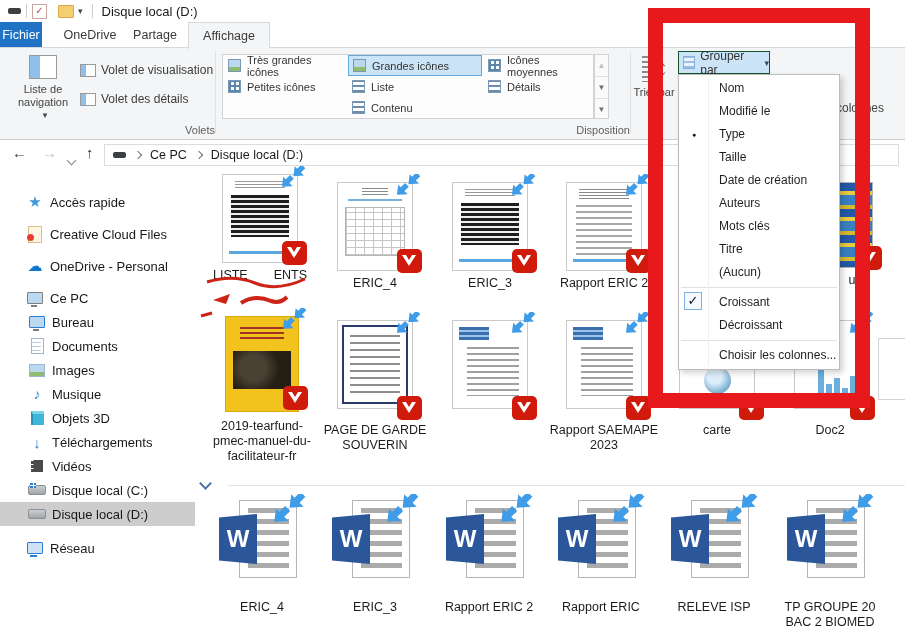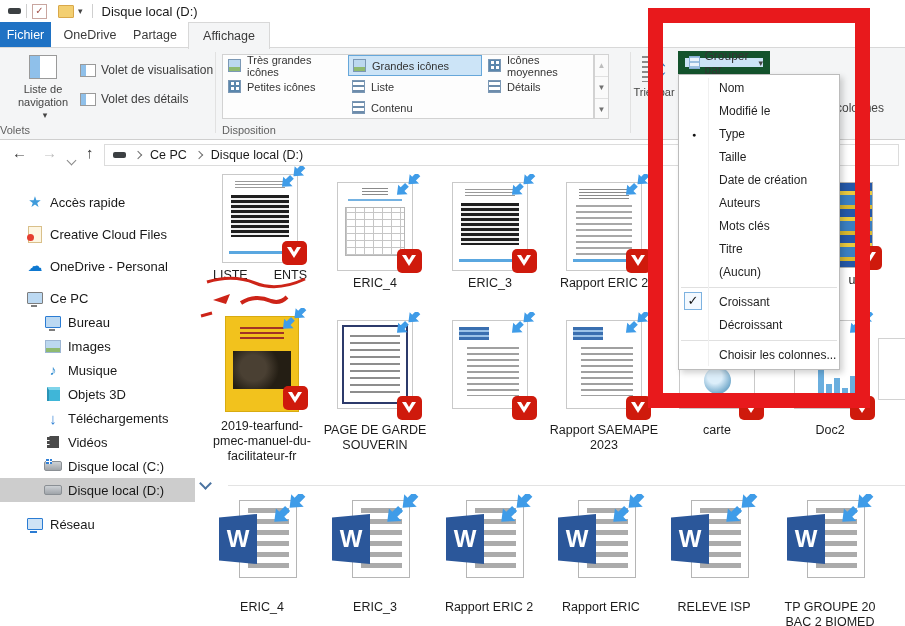--- a/index.html
+++ b/index.html
@@ -17,39 +17,39 @@
   #win-title{font-size:13px;color:#1a1a1a;margin-left:4px;}
 
   
   #tabrow{position:absolute;left:0;top:22px;width:905px;height:25px;background:#fff;z-index:3;}
   .tab{position:absolute;top:0;height:25px;display:flex;align-items:center;justify-content:center;font-size:12.5px;color:#3a3a3a;}
   .tab-file{left:0;width:57px;background:#1f72c4;color:#fff;}
   .tab-active{background:#f4f5f6;border:1px solid #d8d8d8;border-bottom:none;height:26px;z-index:4;}
 
   
   #ribbon{position:absolute;left:0;top:47px;width:905px;height:93px;background:#f4f5f6;border-top:1px solid #d8d8d8;border-bottom:1px solid #cfcfcf;box-sizing:border-box;}
-  .grp-label{position:absolute;top:76px;height:14px;font-size:11px;color:#5f5f5f;text-align:left;}
+  .grp-label{position:absolute;top:76px;height:14px;font-size:11px;color:#5f5f5f;text-align:right;}
   .vsep{position:absolute;top:4px;bottom:6px;width:1px;background:#e1e1e1;}
   .bigbtn{position:absolute;display:flex;flex-direction:column;align-items:center;font-size:11px;color:#444;text-align:center;line-height:13px;}
   .vnav-icon{width:26px;height:22px;border:1px solid #9a9a9a;background:linear-gradient(90deg,#8fc0ea 0 10px,#fff 10px);margin-bottom:4px;}
   .smallbtn{position:absolute;display:flex;align-items:center;font-size:12px;color:#3d3d3d;height:16px;}
   .vpane-icon{width:14px;height:11px;border:1px solid #9a9a9a;background:linear-gradient(90deg,#8fc0ea 0 5px,#fff 5px);margin-right:5px;}
   #gallery{position:absolute;left:222px;top:6px;width:372px;height:65px;background:#fdfdfd;border:1px solid #d2d2d2;box-sizing:border-box;}
   .gcell{position:absolute;height:21px;display:flex;align-items:center;font-size:11px;color:#333;padding-left:4px;box-sizing:border-box;}
   .gcell.sel{background:#cce4f7;border:1px solid #66a7da;}
   .vicon{width:13px;height:13px;border:1px solid #7b98b5;box-sizing:border-box;background:linear-gradient(180deg,#bcd8ef 0 60%,#8fba70 60% 100%);margin-right:6px;flex:none;}
   .vicon.lines{background:#fff;background-image:repeating-linear-gradient(0deg,#6d8cab 0 2px,transparent 2px 5px);}
   .vicon.gridd{background:#fff;background-image:repeating-linear-gradient(0deg,#5b87ad 0 2px,transparent 2px 5px),repeating-linear-gradient(90deg,#5b87ad 0 2px,transparent 2px 5px);}
   #spinner{position:absolute;left:594px;top:6px;width:15px;height:65px;border:1px solid #d2d2d2;box-sizing:border-box;background:#fafafa;}
   .spin-cell{height:21px;border-bottom:1px solid #e0e0e0;text-align:center;font-size:8px;line-height:21px;color:#707070;}
   .spin-cell.dis{color:#bdbdbd;}
   .tricon{width:24px;height:30px;position:relative;margin-bottom:2px;}
   .tricon::before{content:'';position:absolute;left:0;top:2px;width:14px;height:26px;background:repeating-linear-gradient(180deg,#8a8a8a 0 2px,transparent 2px 5px);}
   .tricon .updown{position:absolute;right:-2px;top:0;font-size:22px;color:#2e75b5;line-height:28px;}
-  #grouper-btn{position:absolute;left:678px;top:3px;width:92px;height:23px;background:#cce4f7;border:7px solid #14532d;box-sizing:border-box;display:flex;align-items:center;font-size:12px;color:#333;}
+  #grouper-btn{position:absolute;left:678px;top:3px;width:92px;height:23px;background:#cce4f7;border:1px solid #14532d;box-sizing:border-box;display:flex;align-items:center;font-size:12px;color:#333;}
   .grp-icon{width:13px;height:13px;border:1px solid #8ab0d6;background:#eaf3fb;margin:0 5px 0 4px;box-sizing:border-box;background-image:repeating-linear-gradient(0deg,#9cc0e0 0 2px,transparent 2px 5px);}
   .caret{font-size:9px;color:#444;margin-left:4px;}
   #colonnes-frag{position:absolute;left:836px;top:53px;font-size:12px;color:#444;}
 
   
   #group-menu{position:absolute;left:678px;top:74px;width:160px;background:#fff;border:1px solid #bcbcbc;box-shadow:3px 3px 6px rgba(0,0,0,.18);z-index:40;padding:2px 0;}
   #group-menu::before{content:'';position:absolute;left:29px;top:3px;bottom:3px;width:1px;background:#f0f0f0;}
   .mitem{position:relative;height:23px;line-height:23px;padding-left:40px;font-size:12px;color:#1f1f1f;}
   .msep{height:1px;background:#e0e0e0;margin:3px 2px;}
   .mbullet{position:absolute;left:13px;top:0;font-size:7px;color:#111;}
@@ -59,21 +59,21 @@
   #addressbar{position:absolute;left:0;top:141px;width:905px;height:29px;background:#fff;}
   .nav-glyph{position:absolute;top:3px;font-size:15px;color:#3a3a3a;}
   .chev{display:inline-block;width:6px;height:6px;border-right:1.5px solid #888;border-bottom:1.5px solid #888;transform:rotate(45deg);}
   #addr-field{position:absolute;left:104px;top:3px;width:795px;height:22px;border:1px solid #dcdcdc;background:#fff;display:flex;align-items:center;font-size:12.5px;box-sizing:border-box;}
   .crumb-sep{display:inline-block;width:5px;height:5px;border-right:1.4px solid #707070;border-top:1.4px solid #707070;transform:rotate(45deg);margin:0 9px;}
   .addr-drive{width:13px;height:6px;background:#3c4043;border-radius:2px;margin-left:8px;}
 
   
   #sidebar{position:absolute;left:0;top:170px;width:195px;height:456px;background:#fff;padding-top:20px;box-sizing:border-box;}
   .srow{height:24px;display:flex;align-items:center;font-size:13px;color:#191919;padding-left:26px;}
-  .srow.child{padding-left:44px;}
+  .srow.child{padding-left:28px;}
   .srow.sel{background:#cdcdcd;}
   .sic{width:18px;height:16px;flex:none;margin-right:6px;position:relative;display:flex;align-items:center;justify-content:center;}
   .ic-star{color:#3f9bdb;font-size:15px;}
   .ic-cloud{color:#0e78d0;font-size:15px;}
   .ic-music{color:#2e8bd0;font-size:14px;font-weight:bold;}
   .ic-dl{color:#2e7fd4;font-size:15px;font-weight:bold;}
   .ic-mon{width:14px;height:10px;border:1.5px solid #7d7d7d;background:#bcd9f2;border-radius:1px;position:relative;}
   .ic-mon::after{content:'';position:absolute;left:3px;bottom:-4px;width:6px;height:2.5px;background:#7d7d7d;}
   .ic-mon.blue{border-color:#2b7cd3;}
   .ic-doc{width:11px;height:14px;border:1px solid #9db6d3;background:#fff;background-image:repeating-linear-gradient(180deg,#b9cbde 0 1px,transparent 1px 4px);background-position:0 3px;background-size:80% 100%;background-repeat:no-repeat;}
@@ -141,21 +141,21 @@
   <span class="qat-sep"></span>
   <span class="qat-check">✓</span>
   <span class="qat-sep" style="background:transparent"></span>
   <span class="qat-folder"></span>
   <span class="qat-caret">▾</span>
   <span class="qat-sep"></span>
   <span id="win-title">Disque local (D:)</span>
 </div>
 
 <div id="tabrow">
-  <div class="tab tab-file" style="left:0;width:51px">Fichier</div>
+  <div class="tab tab-file" style="left:0;width:42px">Fichier</div>
   <div class="tab" style="left:58px;width:64px">OneDrive</div>
   <div class="tab" style="left:122px;width:66px">Partage</div>
   <div class="tab tab-active" style="left:188px;width:80px">Affichage</div>
 </div>
 
 <div id="ribbon">
   <div class="bigbtn" style="left:14px;top:7px;width:58px">
     <span class="vnav-icon"></span>
     <span>Liste de navigation</span>
       <span class="caret">▾</span>
@@ -257,20 +257,26 @@
       <span class="sic">
         <span class="ic-mon"></span>
       </span>
       <span>Ce PC</span>
     </div>
   <div class="srow child">
       <span class="sic">
         <span class="ic-mon blue"></span>
       </span>
       <span>Bureau</span>
+    </div>
+  <div class="srow child">
+      <span class="sic">
+        <span class="ic-doc"></span>
+      </span>
+      <span>Documents</span>
     </div>
   <div class="srow child">
       <span class="sic">
         <span class="ic-pic"></span>
       </span>
       <span>Images</span>
     </div>
   <div class="srow child">
       <span class="sic ic-music">♪</span>
       <span>Musique</span>

